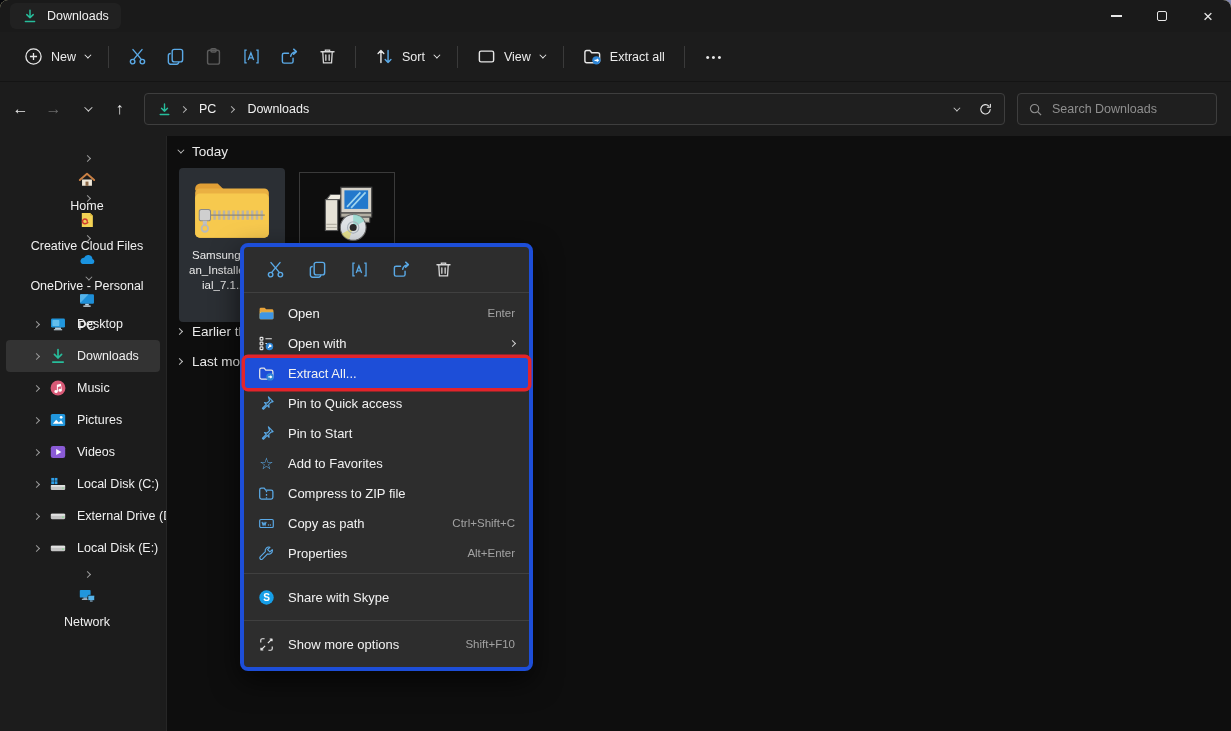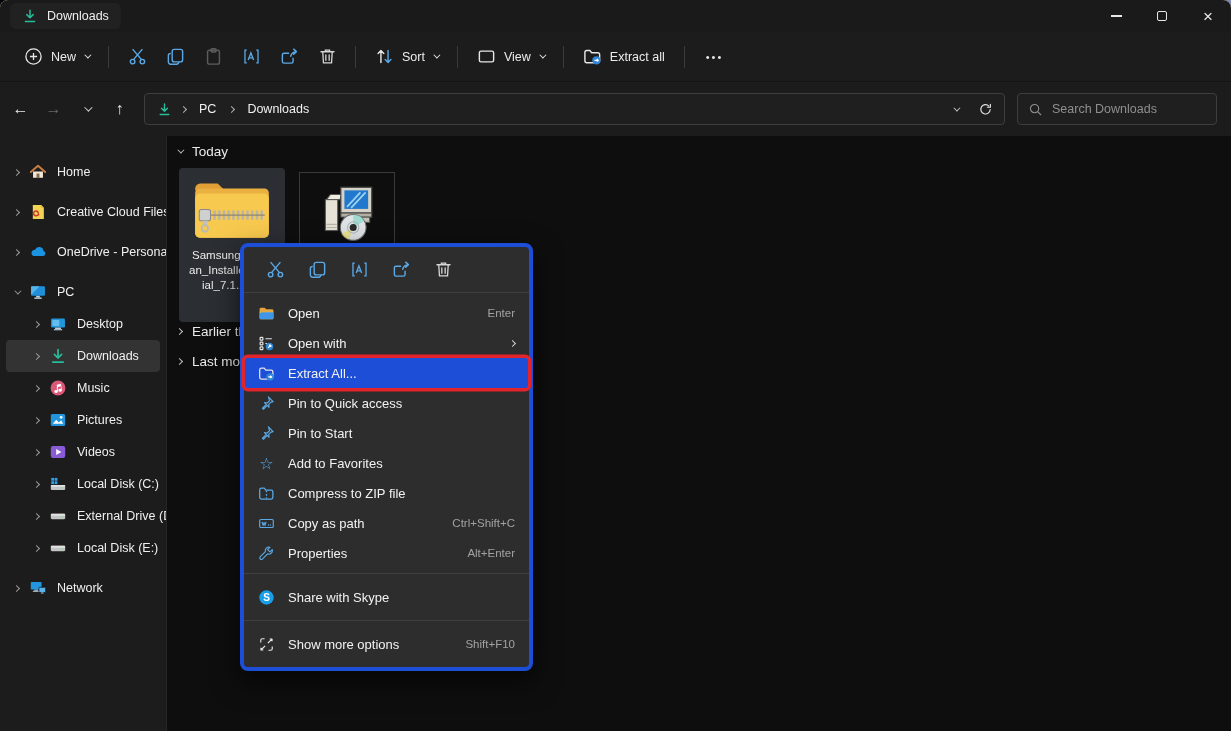--- a/index.html
+++ b/index.html
@@ -46,32 +46,32 @@
   .navbtn.disabled { color:#6a6a6a; }
   .navbtn .chev { color:#cfcfcf; }
   .addressbox { flex:1; height:32px; margin:0 12px 0 8px; border:1px solid #3e3e3e; border-radius:4px;
     background:#1f1f1f; display:flex; align-items:center; padding:0 4px 0 12px; }
   .crumb-sep { width:5px; height:5px; border-right:1.3px solid #b0b0b0; border-bottom:1.3px solid #b0b0b0;
     transform:rotate(-45deg); margin:0 9px; }
   .crumb { font-size:12.5px; color:#f0f0f0; padding:3px 4px; border-radius:3px; }
   .abox-right { margin-left:auto; display:flex; align-items:center; }
   .abtn { width:30px; height:28px; display:flex; align-items:center; justify-content:center; border-radius:4px; }
   .searchbox { width:200px; height:32px; border:1px solid #3e3e3e; border-radius:4px; background:#1f1f1f;
-    display:flex; align-items:flex-start; padding:8px 10px; gap:9px; color:#8f8f8f; }
+    display:flex; align-items:center; padding:0 10px; gap:9px; color:#8f8f8f; }
   .searchbox input { border:none; outline:none; background:transparent; color:#d8d8d8;
     font-size:12.5px; width:100%; font-family:inherit; }
   .searchbox input::placeholder { color:#8f8f8f; }
   .sic16 { width:15px; height:15px; flex:0 0 auto; }
 
   
   .content { flex:1; display:flex; min-height:0; }
   .sidebar { width:166px; background:#1c1c1c; padding-top:12px; flex:0 0 auto; }
   .side-row { height:32px; display:flex; align-items:center; gap:10px; margin:0 6px; padding-left:8px;
     border-radius:4px; }
-  .side-row.top { margin-top:8px; }
+  .side-row.top { margin-top:8px;flex-direction:column; }
   .side-row.lvl1 { padding-left:28px; }
   .side-row.selected { background:#333333; }
   .side-row .chev { color:#9a9a9a; flex:0 0 auto; }
   .sic { width:18px; height:18px; flex:0 0 auto; }
   .slabel { font-size:12.5px; color:#f0f0f0; white-space:nowrap; }
 
   .main { flex:1; background:#0e0e0e; border-left:1px solid #262626; position:relative; }
   .group-hd { position:absolute; display:flex; align-items:center; gap:10px; font-size:13.5px; color:#eaeaea; }
   .group-hd .chev { color:#c0c0c0; }
   .tile { position:absolute; left:12px; top:32px; width:106px; height:154px; background:#2b2f34;

